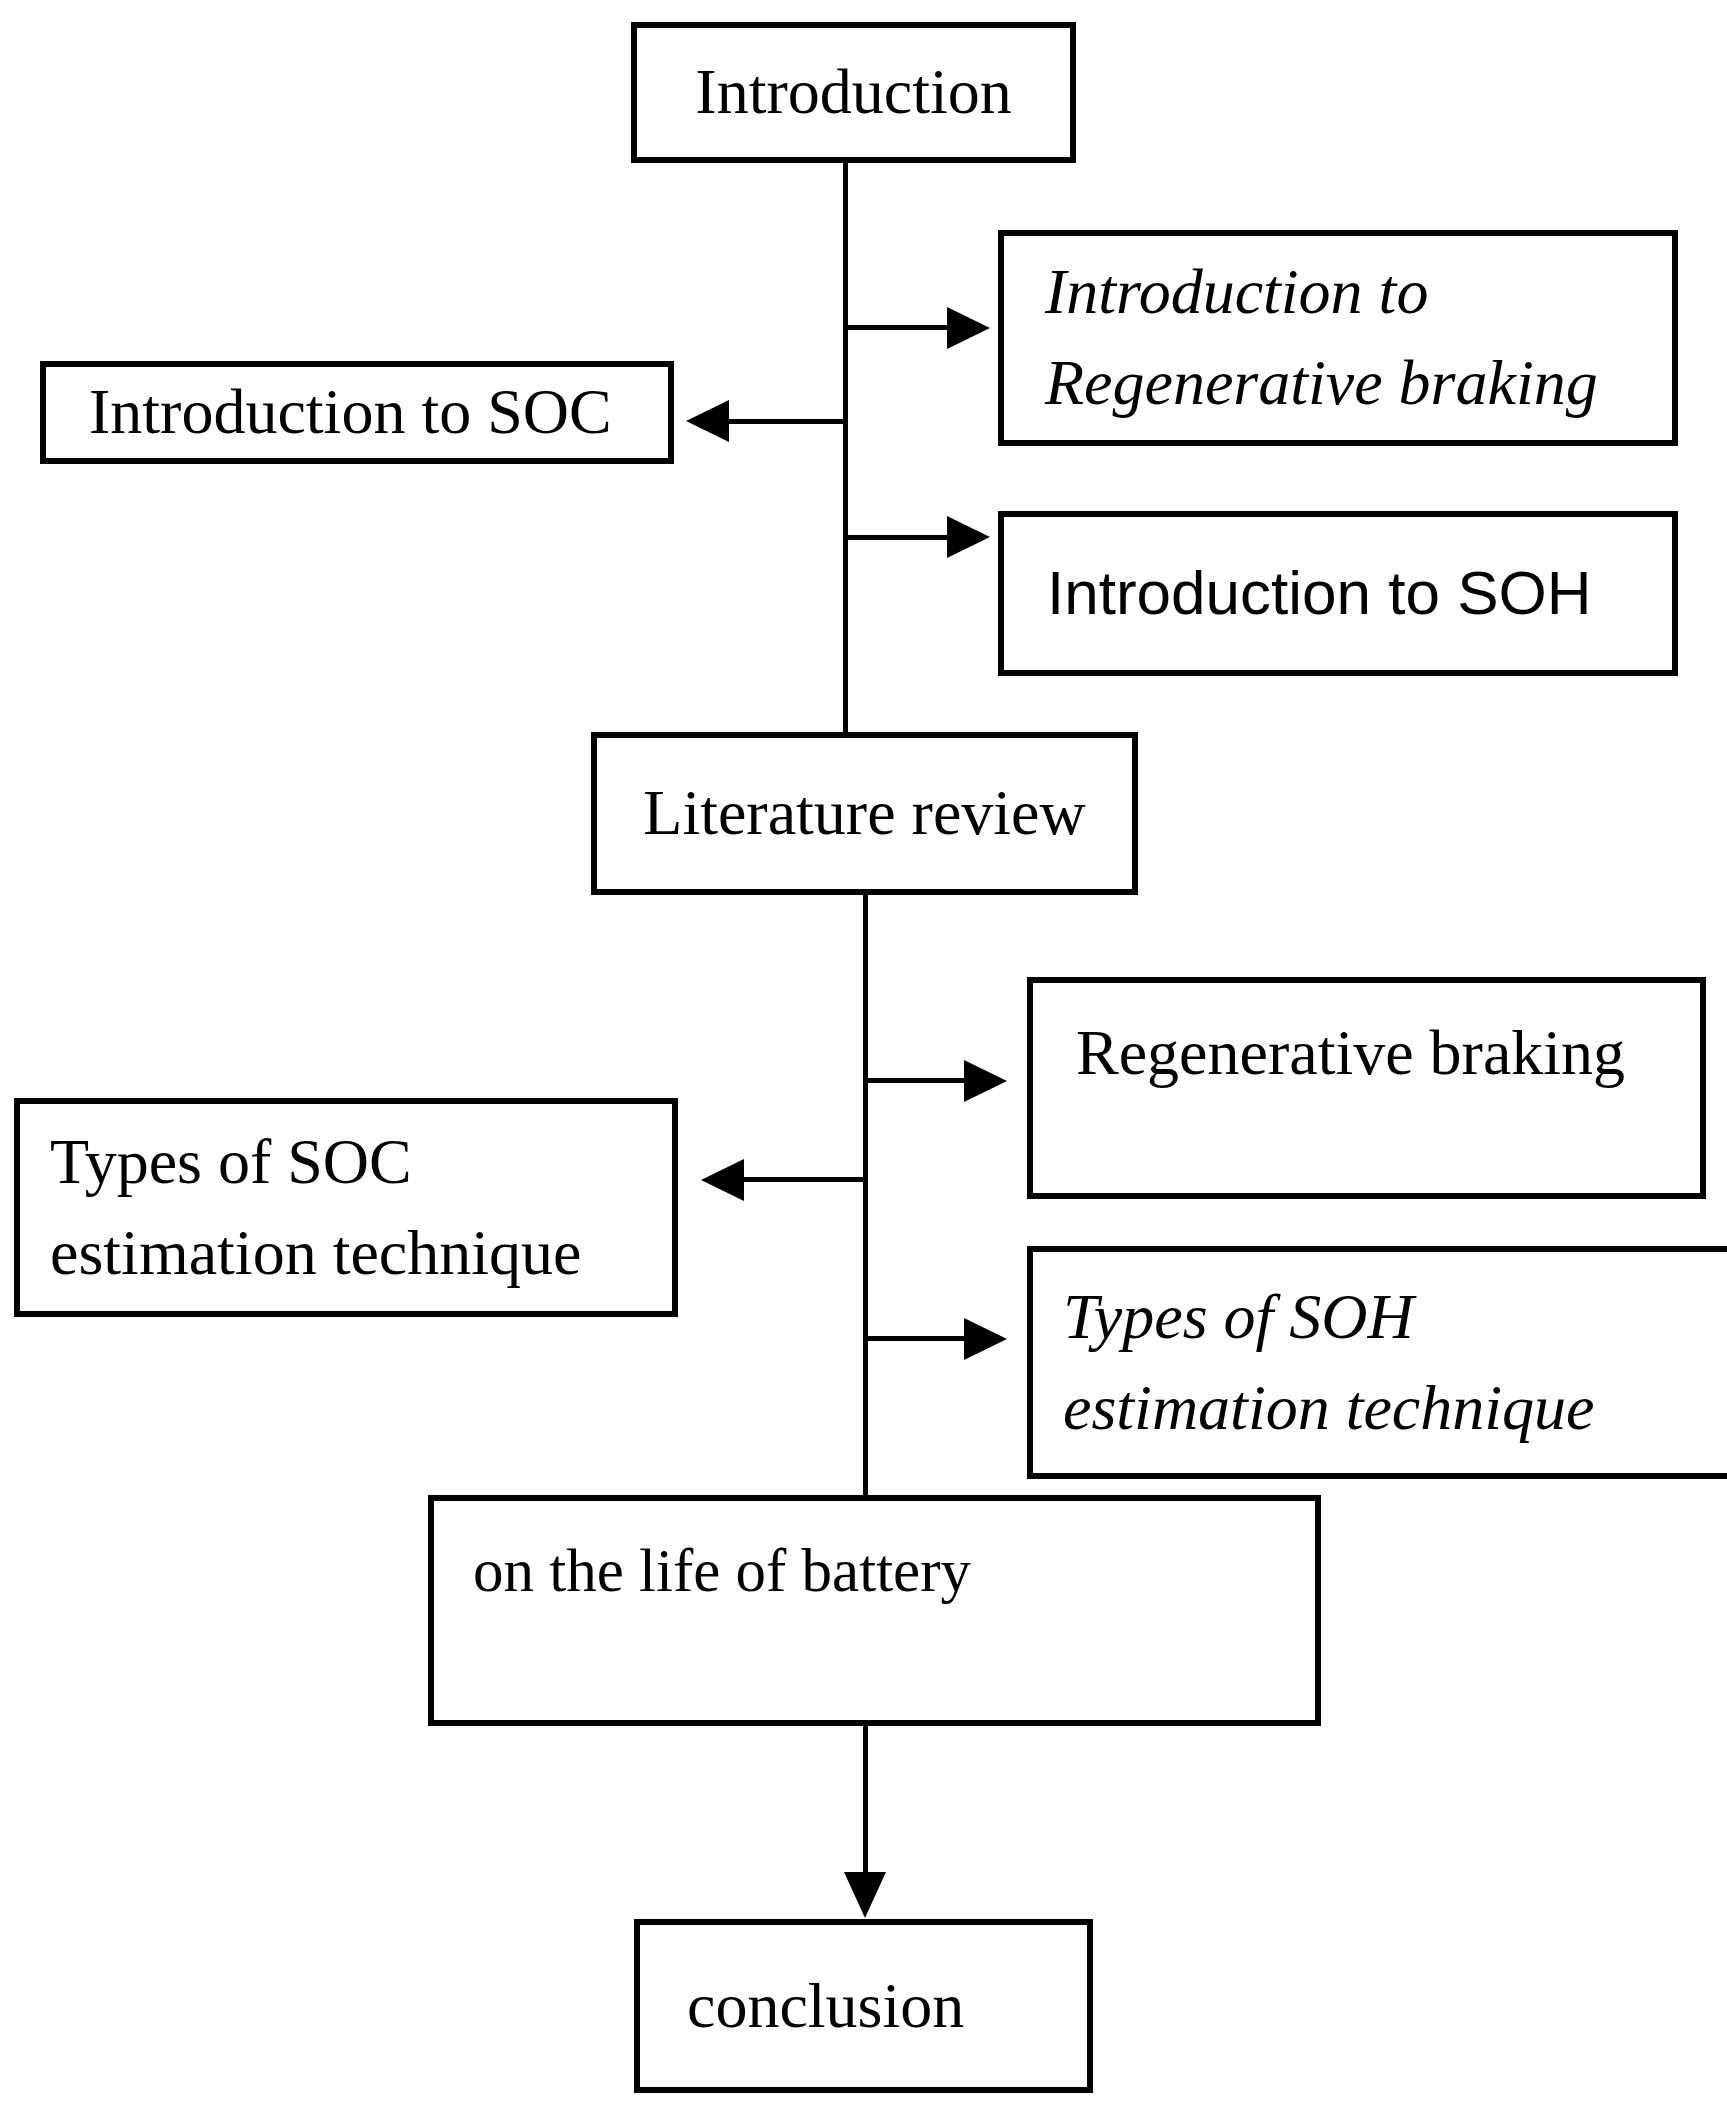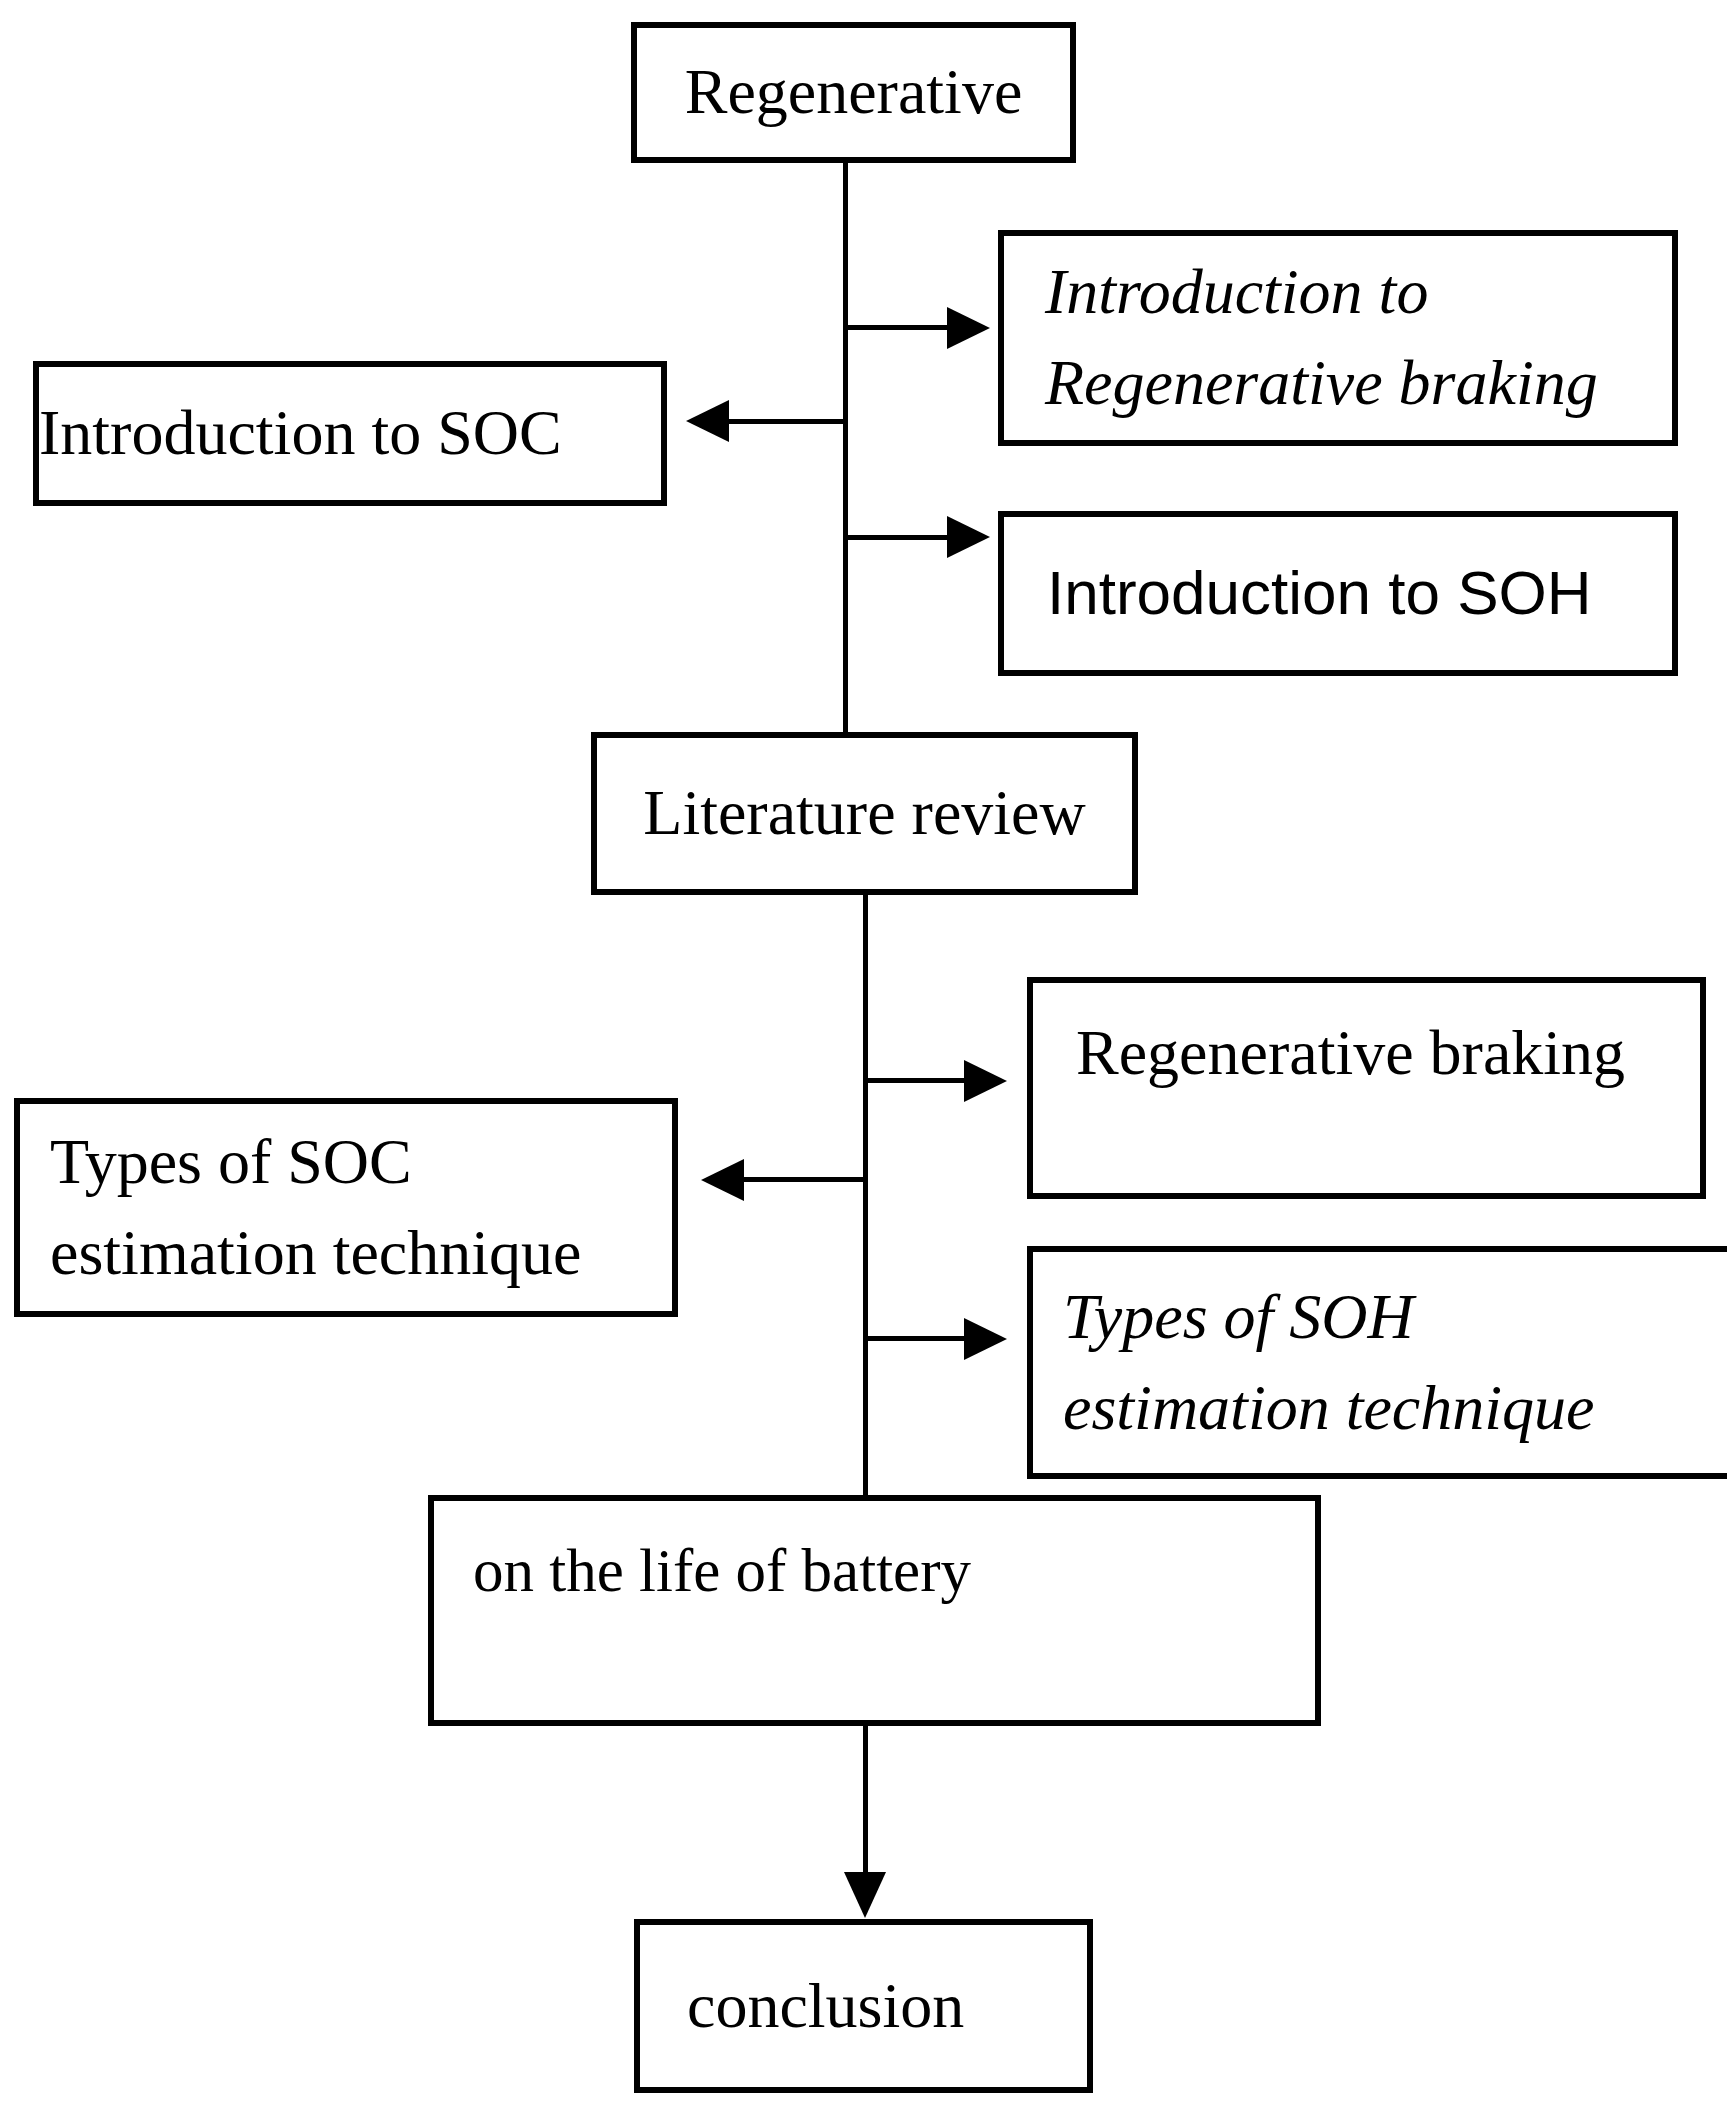--- a/index.html
+++ b/index.html
@@ -27,21 +27,21 @@
     font-size: 64px;
     line-height: 1.42;
   }
   .node .line {
     display: block;
     white-space: nowrap;
   }
   
   .n-introduction { left: 631px; top: 22px;  width: 445px;  height: 141px; align-items: center; }
   .n-intro-regen  { left: 998px; top: 230px; width: 680px;  height: 216px; padding-left: 41px; font-style: italic; }
-  .n-intro-soc    { left: 33px;  top: 361px; width: 634px;  height: 145px; }
+  .n-intro-soc    { left: 40px;  top: 361px; width: 634px;  height: 103px; padding-left: 43px; }
   .n-intro-soh    { left: 998px; top: 511px; width: 680px;  height: 165px; padding-left: 43px;
                     font-family: "Liberation Sans", "DejaVu Sans", sans-serif; font-size: 62px; }
   .n-lit-review   { left: 591px; top: 732px; width: 547px;  height: 163px; align-items: center; }
   .n-regen        { left: 1027px; top: 977px; width: 679px; height: 222px; justify-content: flex-start; padding-top: 25px; padding-left: 43px; }
   .n-soc-types    { left: 14px;  top: 1098px; width: 664px; height: 219px; padding-left: 30px; }
   .n-soh-types    { left: 1027px; top: 1246px; width: 725px; height: 233px; padding-left: 30px; font-style: italic; }
   .n-effect       { left: 428px; top: 1495px; width: 893px; height: 231px; justify-content: flex-start; padding-top: 24px; padding-left: 39px; font-size: 61px; line-height: 1.5; }
   .n-effect .line:nth-child(2) { padding-left: 31px; }
   .n-conclusion   { left: 634px; top: 1919px; width: 459px; height: 174px; padding-left: 47px; }
 
@@ -108,21 +108,21 @@
 
   <div class="ah ah-right ah-regen-intro"></div>
   <div class="ah ah-left  ah-soc-intro"></div>
   <div class="ah ah-right ah-soh-intro"></div>
   <div class="ah ah-right ah-regen"></div>
   <div class="ah ah-left  ah-soc-types"></div>
   <div class="ah ah-right ah-soh-types"></div>
   <div class="ah ah-down  ah-conclusion"></div>
 
   <div class="node n-introduction">
-    <span class="line">Regenerative</span>
+    <span class="line">Introduction</span>
   </div>
 
   <div class="node n-intro-regen">
     <span class="line">Introduction to</span>
     <span class="line">Regenerative braking</span>
   </div>
 
   <div class="node n-intro-soc">
     <span class="line">Introduction to SOC</span>
   </div>

